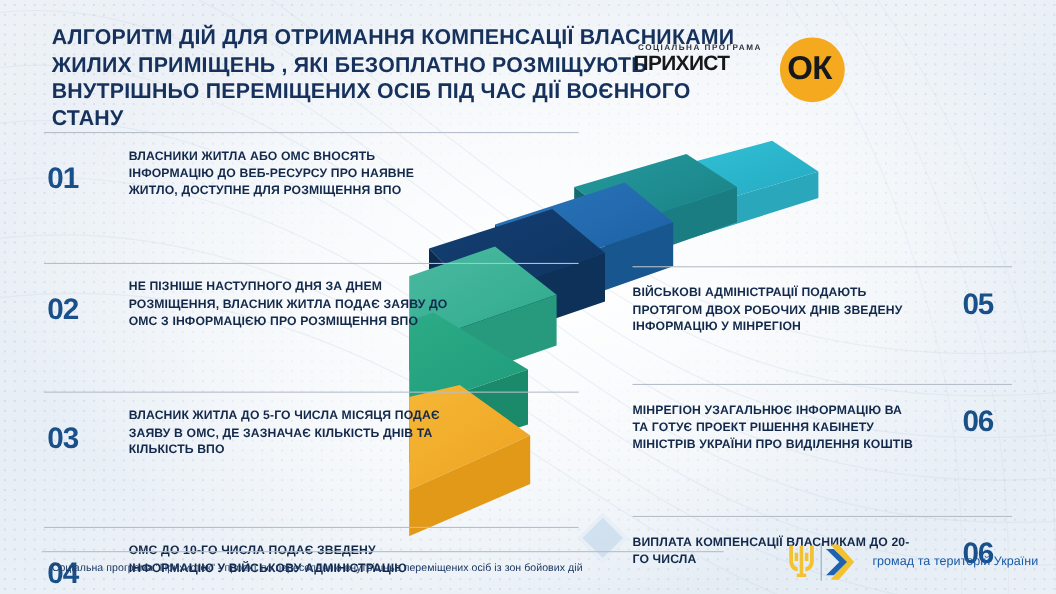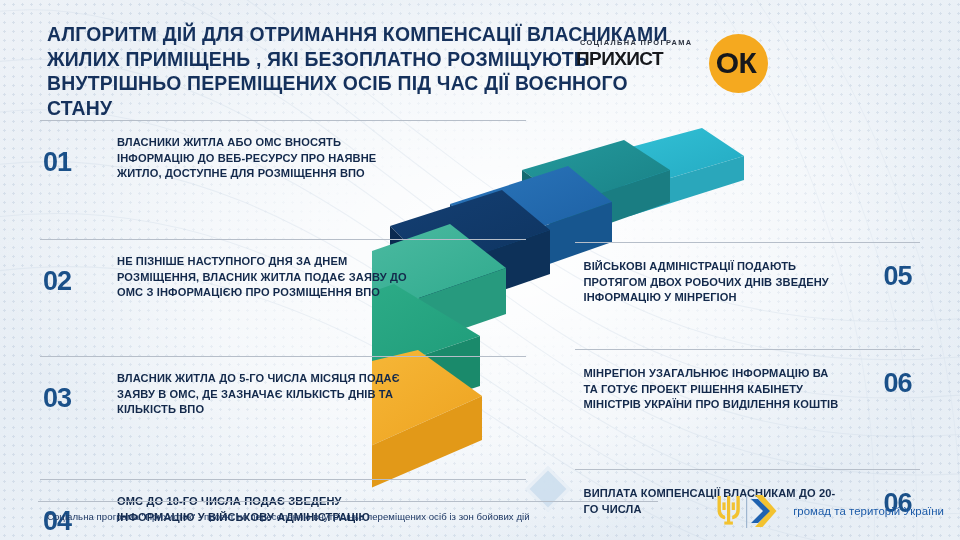--- a/index.html
+++ b/index.html
@@ -110,21 +110,21 @@
   .col-right { position: absolute; left: 575px; top: 242px; width: 345px; }
 
   .step {
     position: relative;
     display: flex;
     align-items: flex-start;
     padding-top: 14px;
     border-top: 1px solid #b6bec9;
   }
   .col-left  .step { padding-left: 3px; }
-  .col-right .step { justify-content: center; }
+  .col-right .step { justify-content: flex-start; }
 
   .step-num {
     color: #1a5089;
     font-size: 27px;
     font-weight: 700;
     line-height: 1;
     letter-spacing: -1px;
     flex: 0 0 auto;
   }
   .col-left .step-num  { width: 74px; padding-top: 14px; }

